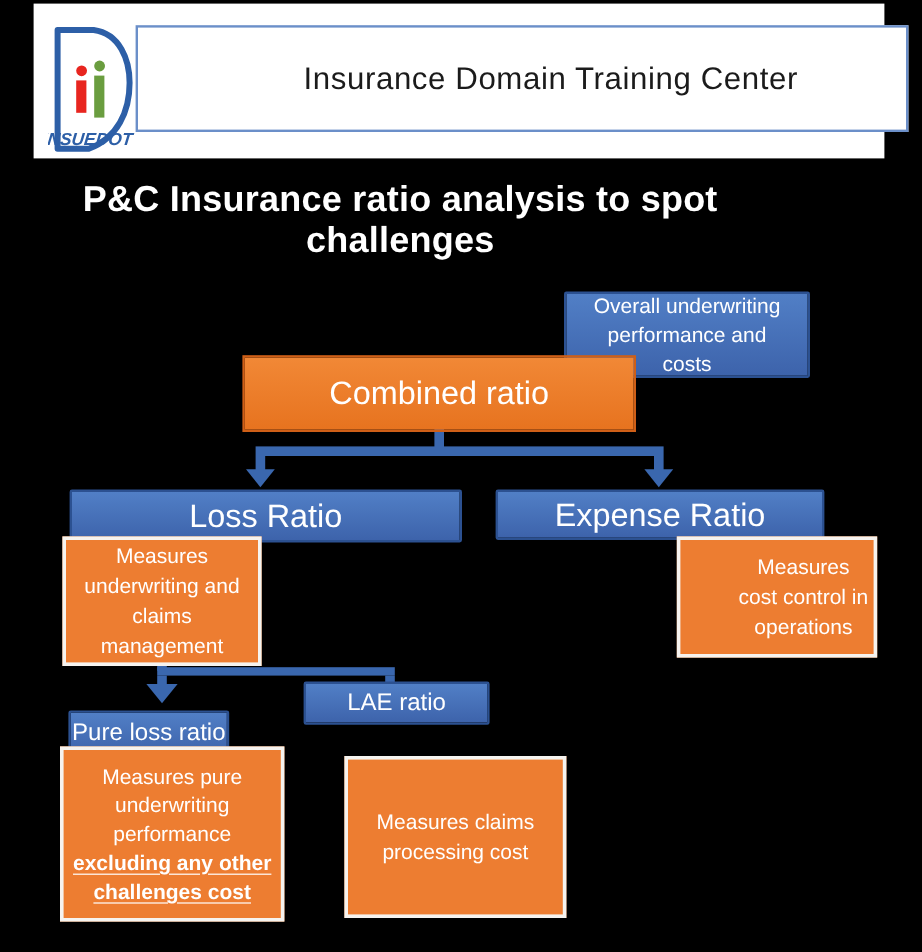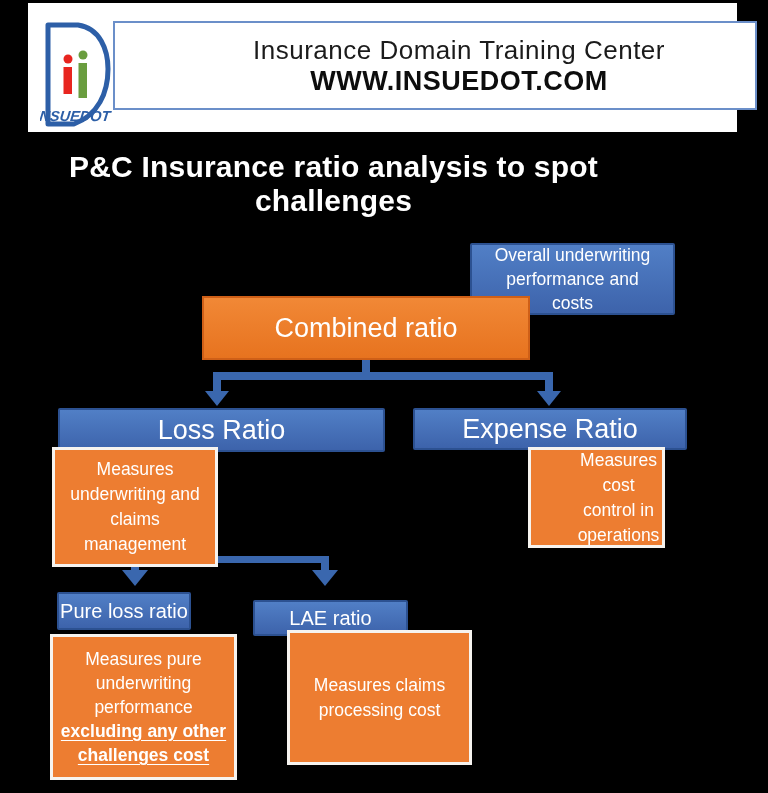--- a/index.html
+++ b/index.html
@@ -39,26 +39,26 @@
   .note { border:3px solid #f6f3ef; z-index:3; font-size:17.5px; line-height:25px; padding:2px 4px; }
 
   
   .note-overall { left:470px; top:243px; width:205px; height:72px; z-index:1;
                   font-size:17.5px; line-height:24px; padding:0 20px; }
   .box-combined { left:202px; top:296px; width:328px; height:64px; z-index:2;
                   background:linear-gradient(180deg,#f18836 0%,#e7731f 100%);
                   border:2px solid #cf5f17; font-size:27px; }
   .box-loss     { left:58px;  top:408px; width:327px; height:44px; font-size:27px; z-index:1; }
   .box-expense  { left:413px; top:408px; width:274px; height:42px; font-size:27px; z-index:1; }
-  .note-loss    { left:52px;  top:447px; width:166px; height:120px; }
-  .note-expense { left:528px; top:447px; width:137px; height:101px;padding-left:48px; }
+  .note-loss    { left:52px;  top:447px; width:166px; height:108px; }
+  .note-expense { left:564px; top:447px; width:167px; height:101px;padding-left:48px; }
   .box-pure     { left:57px;  top:592px; width:134px; height:38px; font-size:20px; z-index:1; }
-  .box-lae      { left:253px; top:600px; width:155px; height:36px; font-size:20px; z-index:1; }
+  .box-lae      { left:253px; top:568px; width:155px; height:36px; font-size:20px; z-index:1; }
   .note-pure    { left:50px;  top:622px; width:187px; height:146px; line-height:24px;
-                  flex-direction:column;margin-top:12px; }
+                  flex-direction:column; }
   .note-lae     { left:287px; top:630px; width:185px; height:135px; }
   .note-pure .em { font-weight:700; text-decoration:underline; text-underline-offset:3px; }
 
   
   .conn { position:absolute; background:#3a67ae; }
   .c1-stem  { left:362px; top:344px; width:8px; height:32px; }
   .c1-h     { left:213px; top:372px; width:340px; height:8px; }
   .c1-dropL { left:213px; top:380px; width:8px; height:12px; }
   .c1-dropR { left:545px; top:380px; width:8px; height:12px; }
   .c2-stem  { left:131px; top:547px; width:8px; height:12px; }
@@ -83,21 +83,20 @@
     <svg class="logo-svg" viewBox="0 0 76 116">
       <path d="M8,8 L38,8 C60,11 68,33 68,52 C68,76 58,98 34,107 L8,107 Z" fill="#ffffff" stroke="#2d5fa7" stroke-width="5" stroke-linejoin="round"></path>
       <circle cx="28" cy="42" r="4.5" fill="#e8251f"></circle>
       <rect x="23.5" y="50" width="8.5" height="27" fill="#e8251f"></rect>
       <circle cx="43" cy="38" r="4.5" fill="#6a9d3f"></circle>
       <rect x="38.5" y="46" width="8.5" height="35" fill="#6a9d3f"></rect>
       <text x="6" y="104" font-size="14.5" font-style="italic" font-weight="700" fill="#2d5fa7" transform="skewX(-6)">INSUEDOT</text>
     </svg>
     <div class="org-box">
       <div class="org-line1">Insurance Domain Training Center</div>
-      <div class="org-line2">WWW.INSUEDOT.COM</div>
     </div>
   </div>
 
   <div class="main-title">P&amp;C Insurance ratio analysis to spot challenges</div>
 
   <div class="bluebox note-overall">Overall underwriting performance and costs</div>
   <div class="orangebox box-combined">Combined ratio</div>
 
   <div class="conn c1-stem"></div>
   <div class="conn c1-h"></div>

